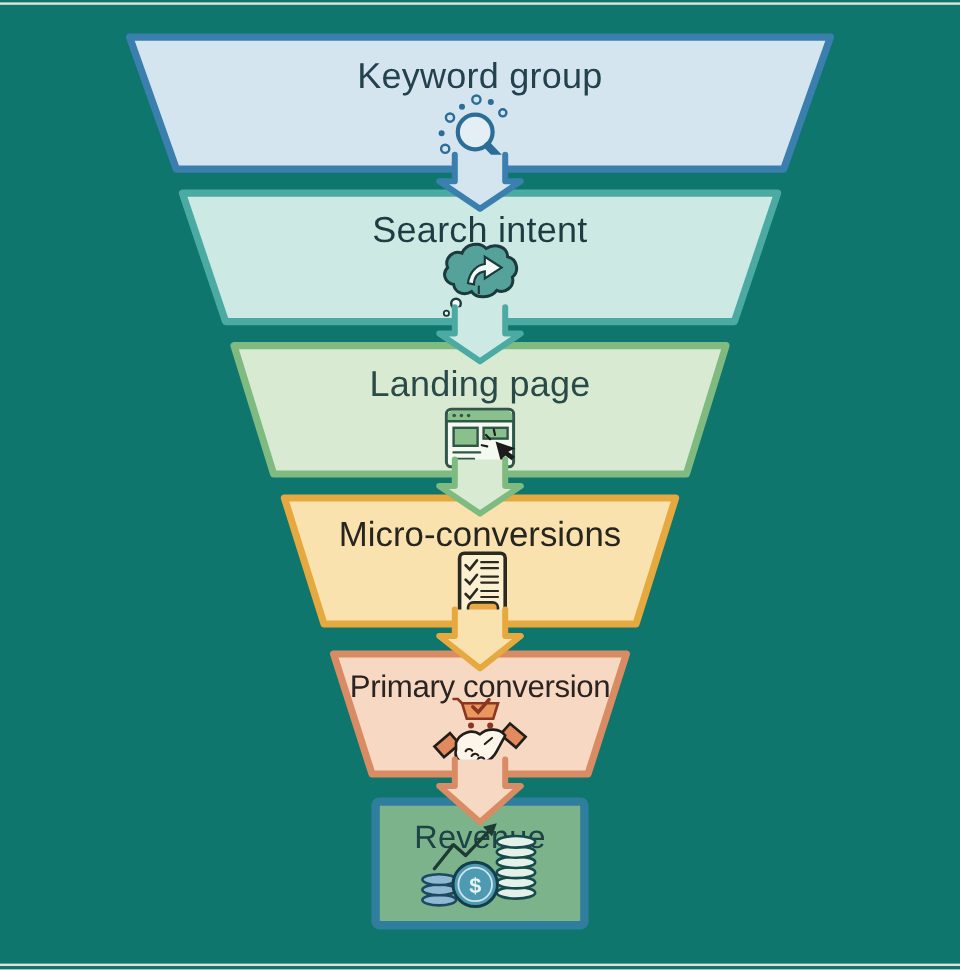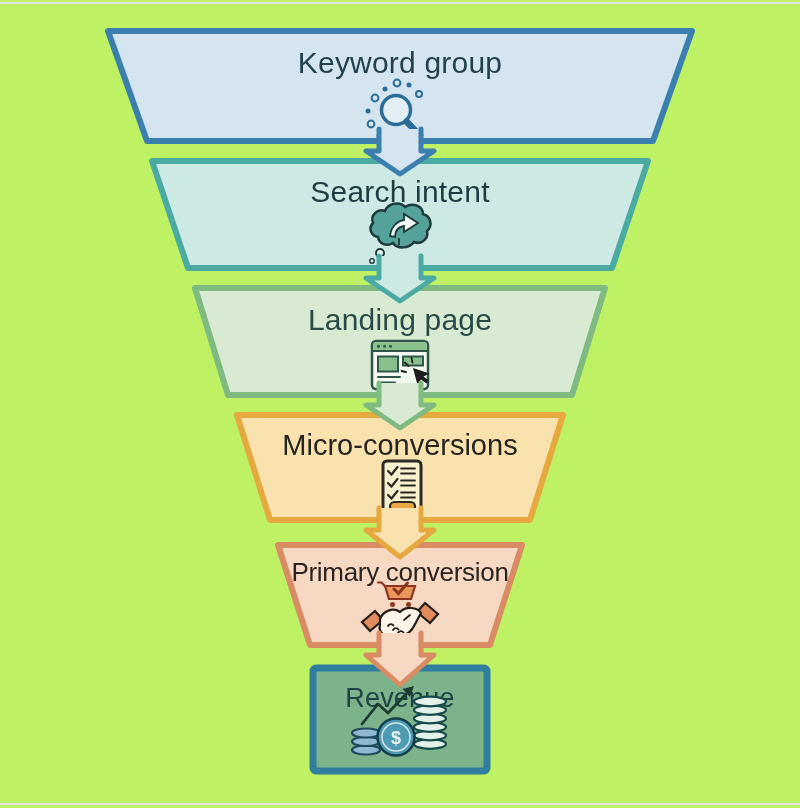--- a/index.html
+++ b/index.html
@@ -4,21 +4,21 @@
 <style>
   html, body {
     margin: 0;
     padding: 0;
     background: #ffffff;
   }
   .frame {
     position: relative;
     width: 800px;
     height: 808px;
-    background: #bef264;
+    background: #0f766e;
     overflow: hidden;
     font-family: "Liberation Sans", sans-serif;
   }
   svg { display: block; }
   text {
     font-family: "Liberation Sans", sans-serif;
     text-anchor: middle;
   }
   .t-big   { font-size: 30px; letter-spacing: 0.2px; }
   .t-mid   { font-size: 29px; letter-spacing: 0px; }

